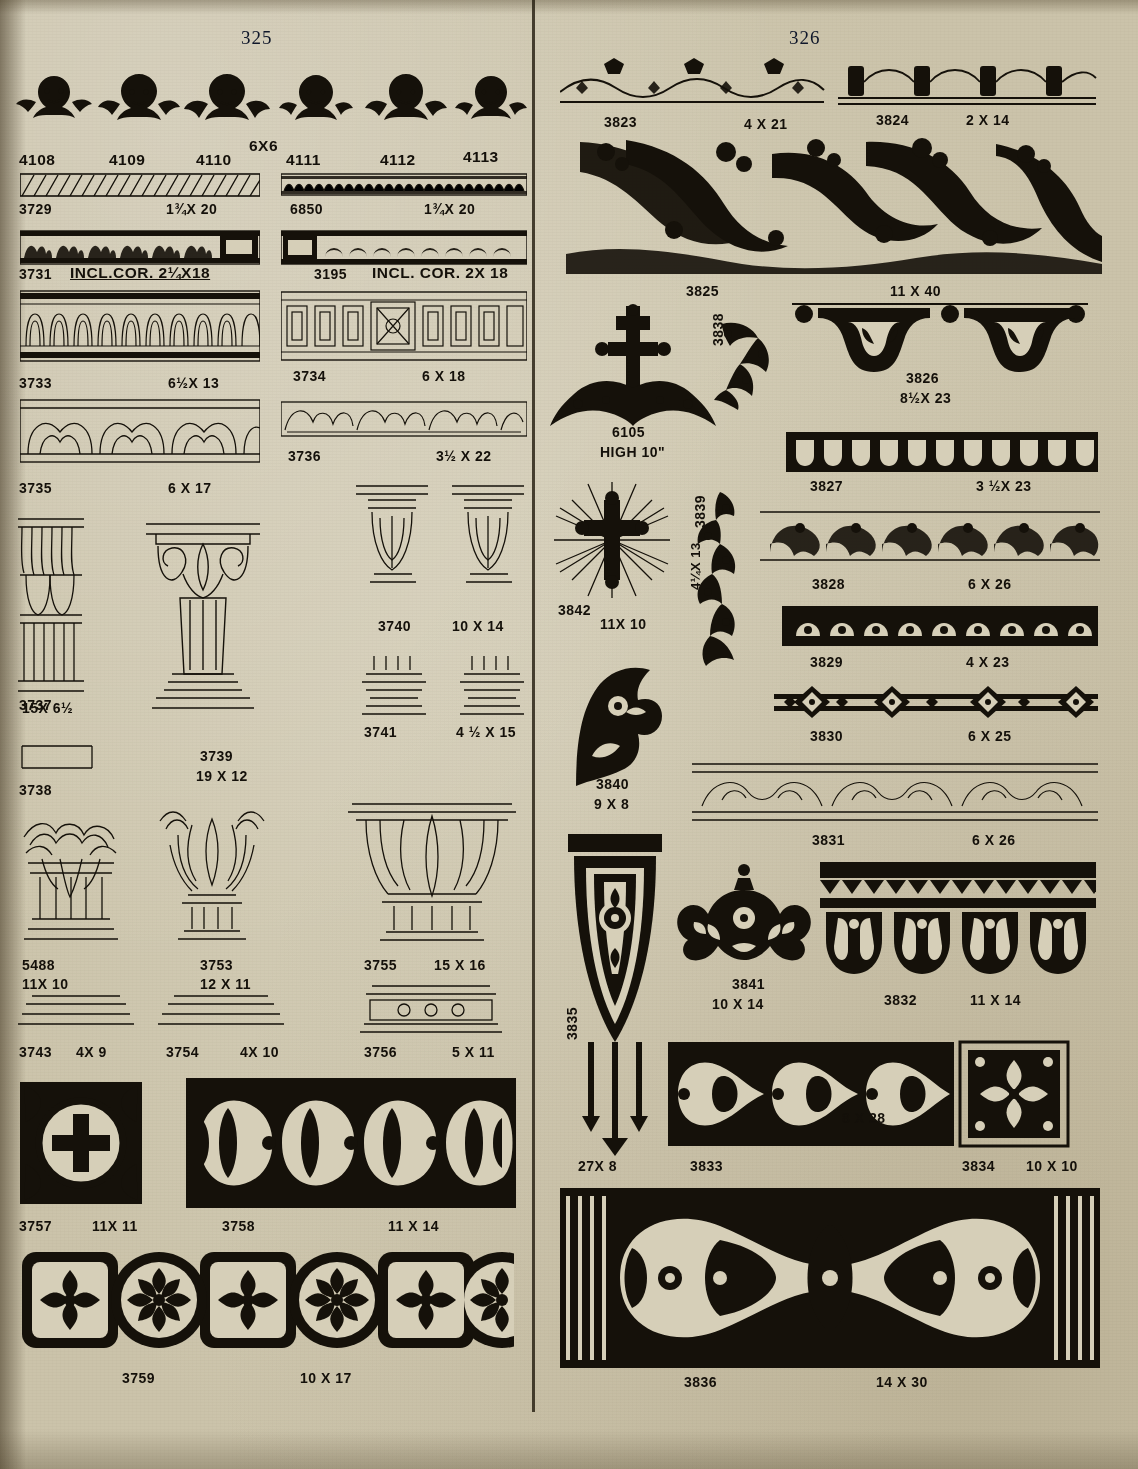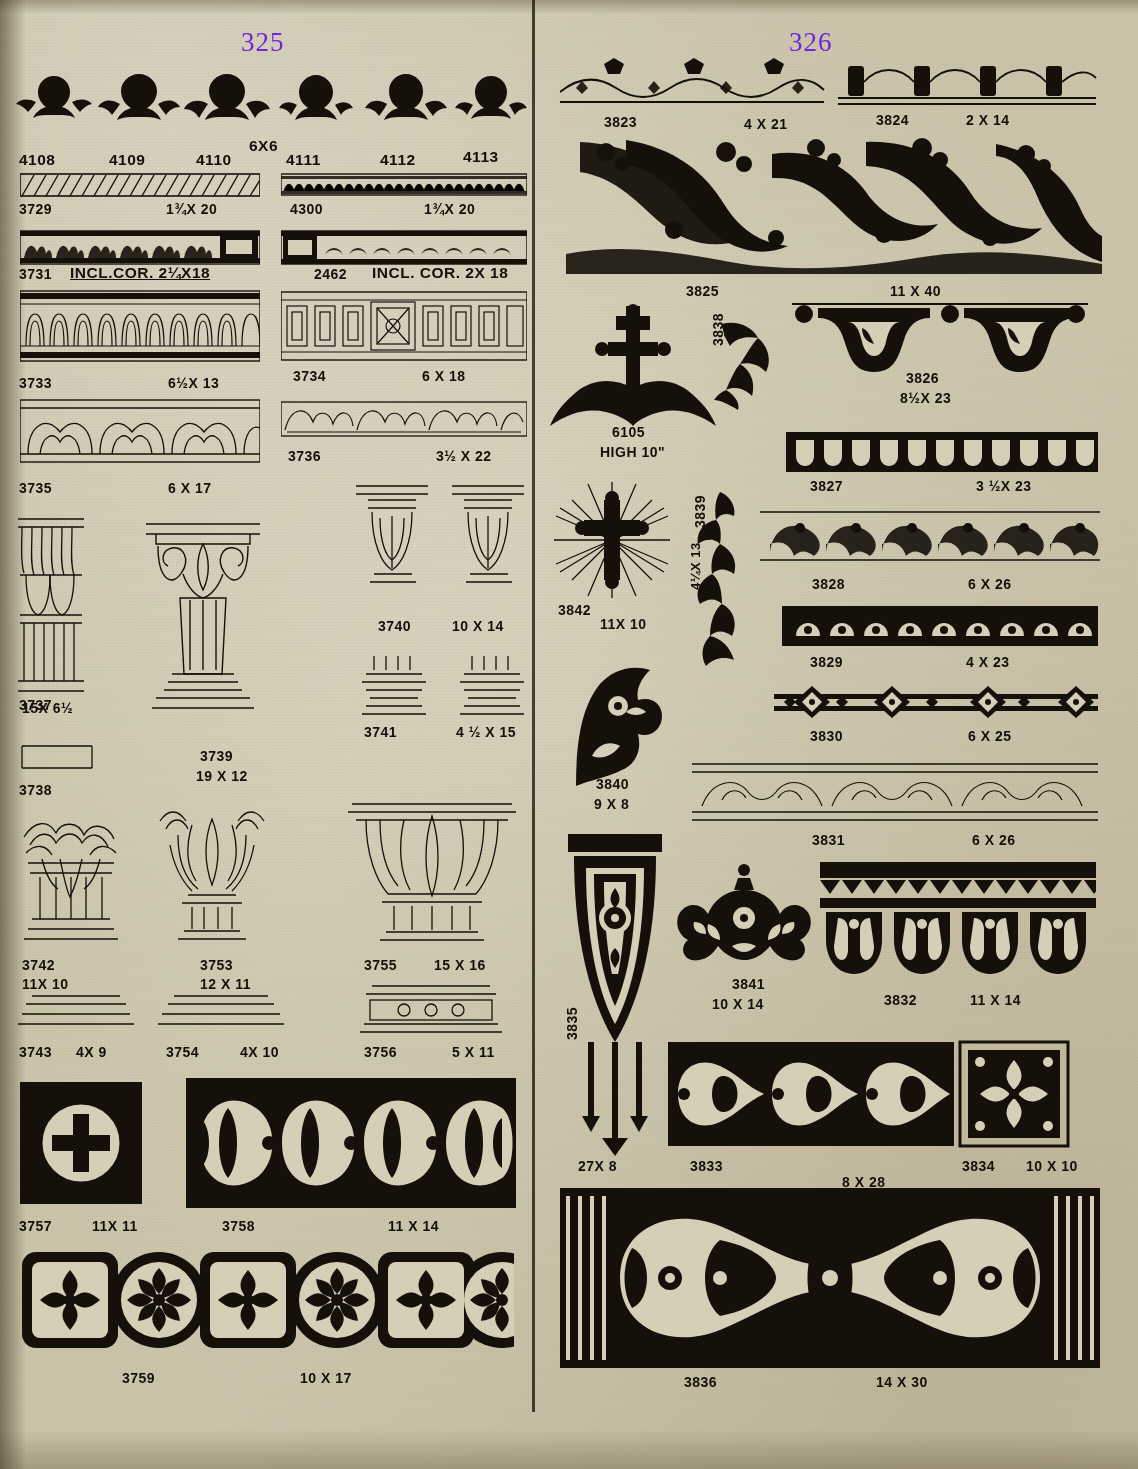--- a/index.html
+++ b/index.html
@@ -35,21 +35,21 @@
   #edge-bottom{
     position:absolute;left:0;bottom:0;width:100%;height:40px;
     background:linear-gradient(0deg, rgba(70,58,34,.30), rgba(0,0,0,0));
   }
   #gutter{
     position:absolute;left:532px;top:0;width:3px;height:1412px;
     background:#2b2416;opacity:.85;
   }
   .pageno{
     position:absolute;font-family:"Liberation Serif", serif;
-    font-size:27px;color:#6d28d9;letter-spacing:1px;
+    font-size:19px;color:#0f172a;letter-spacing:1px;
   }
   .label{
     position:absolute;color:#14100a;font-weight:bold;
     font-family:"Liberation Sans", sans-serif;
     white-space:nowrap;letter-spacing:.5px;
   }
   .lbl-12{font-size:13px;}
   .lbl-13{font-size:14px;}
   .lbl-15{font-size:15.5px;}
   .rot{transform-origin:left top;}
@@ -175,21 +175,21 @@
     <g>
       <path d="M0 4 h246 v3 H0z" opacity=".85"></path>
       <path d="M0 19 h246 v3 H0z" opacity=".85"></path>
     </g>
   </g>
   <g stroke="#15110a" stroke-width="1.1">
     <path d="M3 19 C6 10 10 10 13 19 M13 19 C16 10 20 10 23 19 M23 19 C26 10 30 10 33 19 M33 19 C36 10 40 10 43 19 M43 19 C46 10 50 10 53 19 M53 19 C56 10 60 10 63 19 M63 19 C66 10 70 10 73 19 M73 19 C76 10 80 10 83 19 M83 19 C86 10 90 10 93 19 M93 19 C96 10 100 10 103 19 M103 19 C106 10 110 10 113 19 M113 19 C116 10 120 10 123 19 M123 19 C126 10 130 10 133 19 M133 19 C136 10 140 10 143 19 M143 19 C146 10 150 10 153 19 M153 19 C156 10 160 10 163 19 M163 19 C166 10 170 10 173 19 M173 19 C176 10 180 10 183 19 M183 19 C186 10 190 10 193 19 M193 19 C196 10 200 10 203 19 M203 19 C206 10 210 10 213 19 M213 19 C216 10 220 10 223 19 M223 19 C226 10 230 10 233 19 M233 19 C236 10 240 10 243 19"></path>
   </g>
 </svg>
 </div>
-<div class="label lbl-13" style="left:290px;top:201px;">4300</div>
+<div class="label lbl-13" style="left:290px;top:201px;">6850</div>
 <div class="label lbl-13" style="left:424px;top:201px;">1¾X 20</div>
 
 <div class="fig" style="left:20px;top:230px;">
 <svg width="240" height="36" viewBox="0 0 240 36">
   <rect x="0" y="1" width="240" height="33" fill="none" stroke="#15110a" stroke-width="1.4"></rect>
   <rect x="0" y="1" width="240" height="5" class="ink"></rect>
   <rect x="0" y="28" width="240" height="5" class="ink"></rect>
   <g class="ink">
     <path d="M4 28 c3-14 9-16 13-6 3-8 8-7 9 2 2-6 6-5 6 4z" opacity=".9"></path>
     <path d="M36 28 c3-14 9-16 13-6 3-8 8-7 9 2 2-6 6-5 6 4z" opacity=".9"></path>
@@ -219,21 +219,21 @@
       <path d="M92 27 a9 9 0 0 1 18 0 a9 7 0 0 0 -18 0z"></path>
       <path d="M116 27 a9 9 0 0 1 18 0 a9 7 0 0 0 -18 0z"></path>
       <path d="M140 27 a9 9 0 0 1 18 0 a9 7 0 0 0 -18 0z"></path>
       <path d="M164 27 a9 9 0 0 1 18 0 a9 7 0 0 0 -18 0z"></path>
       <path d="M188 27 a9 9 0 0 1 18 0 a9 7 0 0 0 -18 0z"></path>
       <path d="M212 27 a9 9 0 0 1 18 0 a9 7 0 0 0 -18 0z"></path>
     </g>
   </g>
 </svg>
 </div>
-<div class="label lbl-13" style="left:314px;top:266px;">2462</div>
+<div class="label lbl-13" style="left:314px;top:266px;">3195</div>
 <div class="label lbl-15" style="left:372px;top:264px;">INCL. COR.   2X 18</div>
 
 <div class="fig" style="left:20px;top:290px;">
 <svg width="240" height="74" viewBox="0 0 240 74">
   <rect x="0" y="1" width="240" height="70" fill="none" stroke="#15110a" stroke-width="1.4"></rect>
   <rect x="0" y="3" width="240" height="6" class="ink"></rect>
   <rect x="0" y="62" width="240" height="6" class="ink"></rect>
   <g class="inkstroke" stroke-width="1.2">
     <path d="M0 14 h240 M0 56 h240"></path>
     <g>
@@ -402,21 +402,21 @@
     <path d="M14 30 C22 16 34 16 40 28 C48 16 60 16 66 28 C74 16 86 18 92 32"></path>
     <path d="M10 38 C20 28 30 30 36 40 M74 40 C80 30 90 28 100 38"></path>
     <path d="M26 44 C30 60 36 70 42 74 M84 44 C80 60 74 70 68 74"></path>
     <path d="M44 44 C48 62 50 74 54 82 C58 74 62 62 66 44"></path>
     <path d="M12 48 h86 M14 58 h82"></path>
     <path d="M24 62 v42 M40 62 v42 M55 62 v42 M70 62 v42 M86 62 v42"></path>
     <path d="M16 104 h78 M12 114 h86 M8 124 h94"></path>
   </g>
 </svg>
 </div>
-<div class="label lbl-13" style="left:22px;top:957px;">3742</div>
+<div class="label lbl-13" style="left:22px;top:957px;">5488</div>
 <div class="label lbl-13" style="left:22px;top:976px;">11X 10</div>
 
 <div class="fig" style="left:152px;top:805px;">
 <svg width="120" height="150" viewBox="0 0 120 150">
   <g class="inkstroke" stroke-width="1.3">
     <path d="M8 16 C16 4 26 4 34 16 M86 16 C94 4 104 4 112 16"></path>
     <path d="M14 24 C20 12 30 12 36 24 M84 24 C90 12 100 12 106 24"></path>
     <path d="M40 20 C34 40 34 60 44 76 M80 20 C86 40 86 60 76 76"></path>
     <path d="M60 14 C52 34 52 58 60 80 C68 58 68 34 60 14z"></path>
     <path d="M26 30 C26 60 36 76 46 84 M94 30 C94 60 84 76 74 84"></path>
@@ -1045,21 +1045,21 @@
     <path d="M138 52 c0-14 8-22 18-16 10 6 10 26 0 32 -10 6-18-2-18-16z"></path>
     <path d="M232 52 c0-14 8-22 18-16 10 6 10 26 0 32 -10 6-18-2-18-16z"></path>
     <circle cx="16" cy="52" r="6"></circle>
         <circle cx="110" cy="52" r="6"></circle>
         <circle cx="204" cy="52" r="6"></circle>
     <path d="M0 4 h286 M0 98 h286" stroke="#15110a" stroke-width="4"></path>
   </g>
 </svg>
 </div>
 <div class="label lbl-13" style="left:690px;top:1158px;">3833</div>
-<div class="label lbl-13" style="left:836px;top:1174px;padding-left:6px;">8 X 28</div>
+<div class="label lbl-13" style="left:836px;top:1110px;padding-left:6px;">8 X 28</div>
 
 <div class="fig" style="left:958px;top:1040px;">
 <svg width="112" height="108" viewBox="0 0 112 108">
   <rect x="2" y="2" width="108" height="104" fill="none" stroke="#15110a" stroke-width="3"></rect>
   <rect x="10" y="10" width="92" height="88" class="ink"></rect>
   <g fill="#d6cfb8">
     <path d="M56 20 c10 12 10 20 0 30 -10-10-10-18 0-30z"></path>
     <path d="M56 88 c10-12 10-20 0-30 -10 10-10 18 0 30z"></path>
     <path d="M22 54 c12 10 20 10 30 0 -10-10-18-10-30 0z"></path>
     <path d="M90 54 c-12 10-20 10-30 0 10-10 18-10 30 0z"></path>

